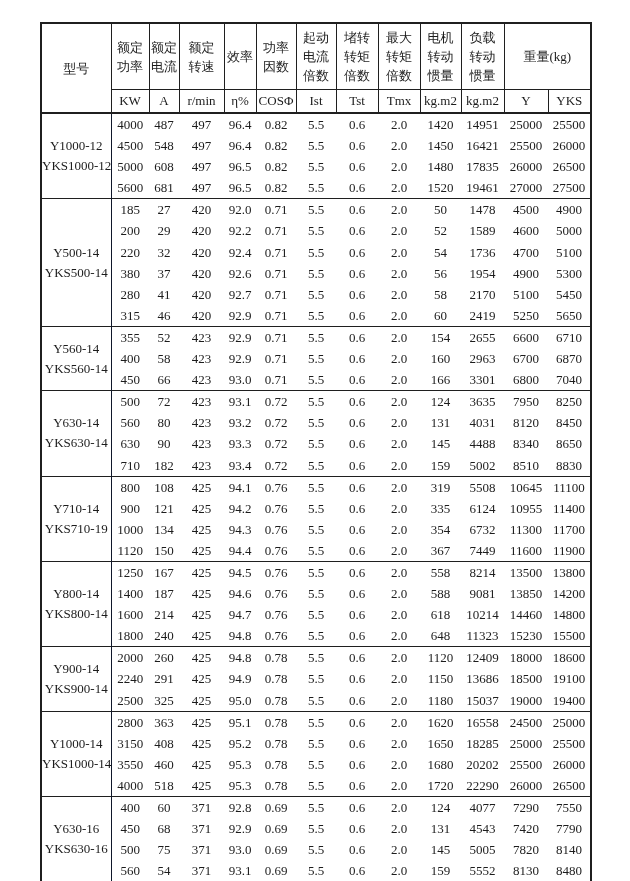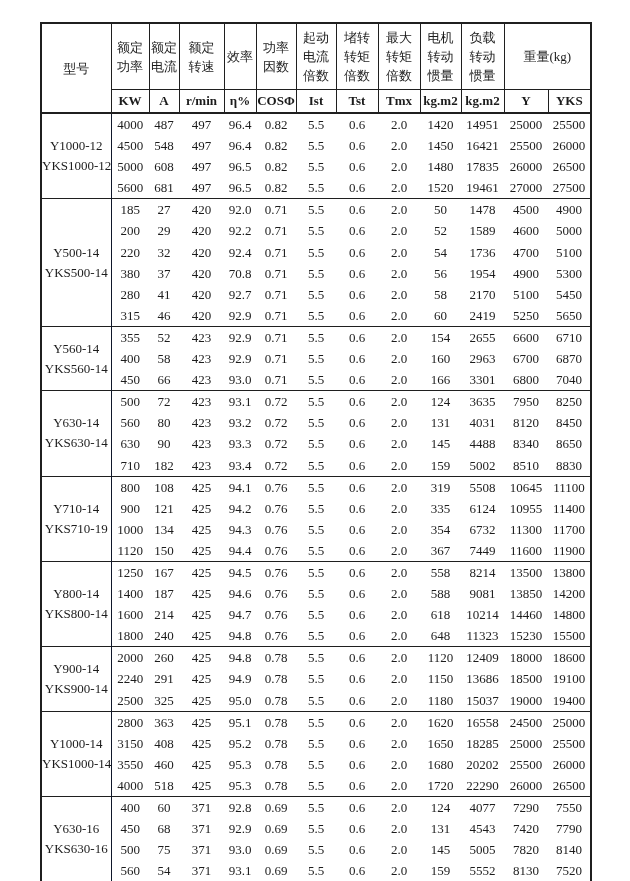--- a/index.html
+++ b/index.html
@@ -36,21 +36,21 @@
     font-weight: normal;
     overflow: hidden;
     white-space: nowrap;
   }
   thead th {
     border: 1px solid #1f1f1f;
     font-size: 13px;
   }
   thead { border-bottom: 2px solid #1f1f1f; }
   tr.hdr-main th { height: 65px; line-height: 19px; }
-  tr.hdr-units th { height: 22px; line-height: 22px; font-weight: bold; }
+  tr.hdr-units th { height: 22px; line-height: 22px; }
   tbody { border-top: 1px solid #1f1f1f; }
   tbody td {
     height: 21.1px;
     line-height: 21.1px;
     font-size: 13px;
     border: none;
   }
   td.model-cell {
     border-right: 1px solid #0f172a;
     font-size: 13px;
@@ -214,21 +214,21 @@
           <td>2.0</td>
           <td>54</td>
           <td>1736</td>
           <td>4700</td>
           <td>5100</td>
         </tr>
         <tr>
           <td>380</td>
           <td>37</td>
           <td>420</td>
-          <td>70.8</td>
+          <td>92.6</td>
           <td>0.71</td>
           <td>5.5</td>
           <td>0.6</td>
           <td>2.0</td>
           <td>56</td>
           <td>1954</td>
           <td>4900</td>
           <td>5300</td>
         </tr>
         <tr>
@@ -656,17 +656,17 @@
           <td>54</td>
           <td>371</td>
           <td>93.1</td>
           <td>0.69</td>
           <td>5.5</td>
           <td>0.6</td>
           <td>2.0</td>
           <td>159</td>
           <td>5552</td>
           <td>8130</td>
-          <td>7520</td>
+          <td>8480</td>
         </tr>
       </tbody>
     </table>
 </div>
 
 </body></html>

